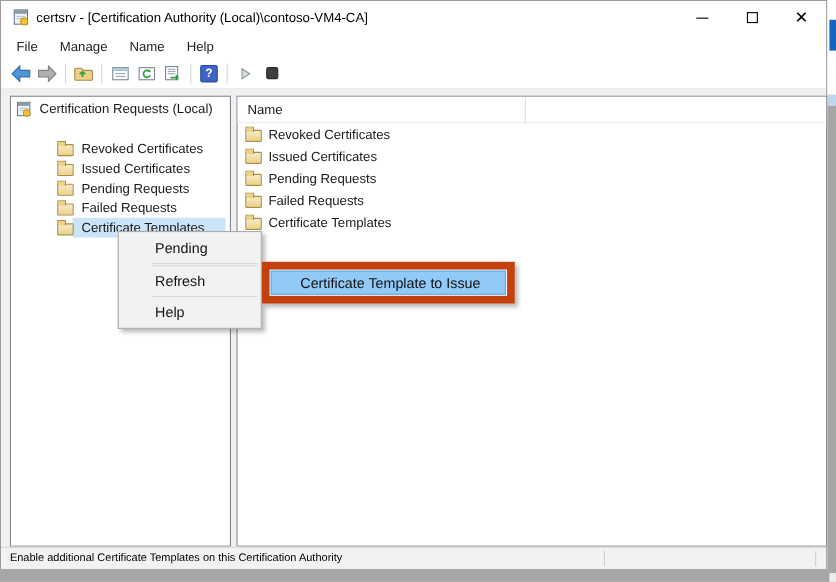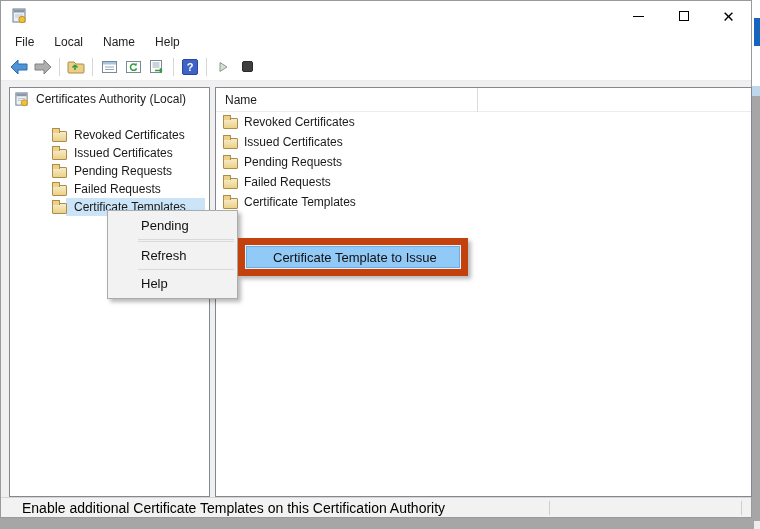--- a/index.html
+++ b/index.html
@@ -71,21 +71,21 @@
   .ctx-item.hl { background:#91c9f7; }
   .ctx-sep { height:1px; background:#d9d9d9; margin:1px 3px 1px 30px; }
   .ctx-arrow { position:absolute; right:9px; top:7px; }
 
   
   .sub-menu { position:absolute; left:238px; top:238px; width:230px; background:#f2f2f2; border:7px solid #c2410c; padding:1px; box-shadow:3px 3px 4px rgba(0,0,0,0.28); z-index:11; }
   .sub-item { height:22px; line-height:22px; background:#91c9f7; border:1px solid #69aee6; padding-left:26px; font-size:13px; color:#111; }
 
   
   .statusbar { position:absolute; left:0; bottom:0; right:0; height:20px; background:#f2f2f2; border-top:1px solid #d4d4d4; }
-  .status-text { position:absolute; left:21px; top:0; height:20px; line-height:20px; font-size:14px; color:#000; white-space:nowrap; }
+  .status-text { position:absolute; left:8px; top:0; height:20px; line-height:20px; font-size:10px; color:#000; white-space:nowrap; }
   .status-sep { position:absolute; top:3px; width:1px; height:14px; background:#d0d0d0; }
   .ss1 { left:548px; } .ss2 { left:740px; }
 
   svg { display:block; }
 </style>
 </head>
 <body>
 
 <div class="screen">
 
@@ -101,34 +101,35 @@
     <div class="titlebar">
       <span class="app-icon">
         <svg width="16" height="16" viewBox="0 0 16 16">
           <rect x="2" y="1" width="12" height="13" fill="#eef2f6" stroke="#6b7b8d"></rect>
           <rect x="2.5" y="1.5" width="11" height="3" fill="#8a99a8"></rect>
           <rect x="4" y="6.5" width="8" height="1" fill="#b9c4cf"></rect>
           <rect x="4" y="8.5" width="8" height="1" fill="#b9c4cf"></rect>
           <circle cx="11" cy="11.5" r="3.2" fill="#f2c233" stroke="#c79420"></circle>
         </svg>
       </span>
+      <span class="title-text">certsrv - [Certification Authority (Local)\contoso-VM4-CA]</span>
       <div class="cap-btn btn-min">
           <span class="min-glyph"></span>
         </div>
       <div class="cap-btn btn-max">
           <span class="max-glyph"></span>
         </div>
       <div class="cap-btn btn-close">
           <span class="close-glyph">✕</span>
         </div>
     </div>
 
     <div class="menubar">
       <span class="menu-item">File</span>
-      <span class="menu-item">Local</span>
+      <span class="menu-item">Manage</span>
       <span class="menu-item">Name</span>
       <span class="menu-item">Help</span>
     </div>
 
     <div class="toolbar">
       <div class="tb-btn">
         <svg width="20" height="16" viewBox="0 0 20 16">
           <path d="M9 1 L2 8 L9 15 L9 11 H18 V5 H9 Z" fill="#4f94d6" stroke="#2f6ca6"></path>
         </svg>
       </div>
@@ -191,21 +192,21 @@
         <div class="tree-row" style="top:2px; padding-left:4px;">
           <span class="tree-icon">
             <svg width="15" height="15" viewBox="0 0 16 16">
               <rect x="2" y="1" width="12" height="13" fill="#eef2f6" stroke="#6b7b8d"></rect>
               <rect x="2.5" y="1.5" width="11" height="3" fill="#8a99a8"></rect>
               <rect x="4" y="6.5" width="8" height="1" fill="#b9c4cf"></rect>
               <rect x="4" y="8.5" width="8" height="1" fill="#b9c4cf"></rect>
               <circle cx="11" cy="11.5" r="3.2" fill="#f2c233" stroke="#c79420"></circle>
             </svg>
           </span>
-          <span class="tree-label">Certificates Authority (Local)</span>
+          <span class="tree-label">Certification Requests (Local)</span>
         </div>
 
 
         <div class="tree-row" style="top:38px; padding-left:42px;">
           <span class="tree-icon folder"></span>
           <span class="tree-label">Revoked Certificates</span>
         </div>
 
         <div class="tree-row" style="top:56px; padding-left:42px;">
           <span class="tree-icon folder"></span>

